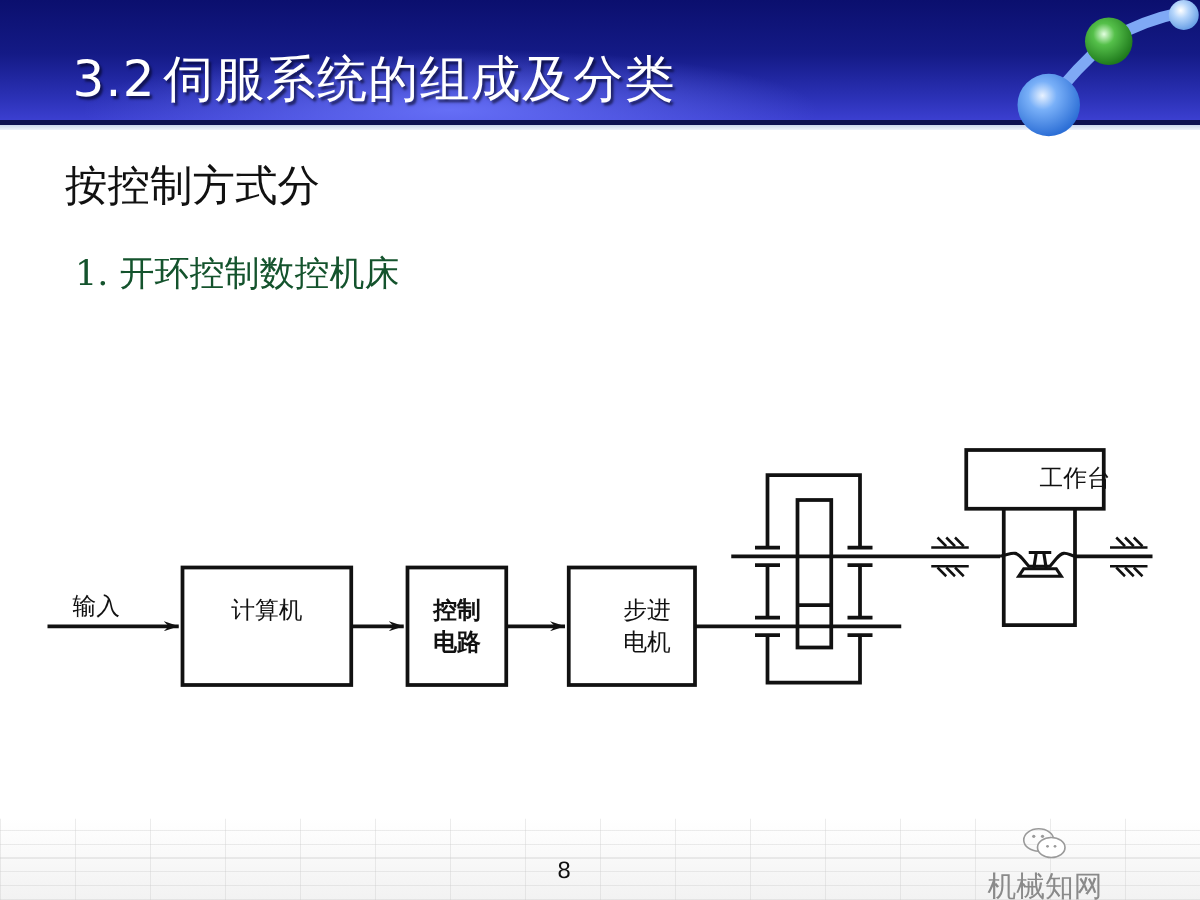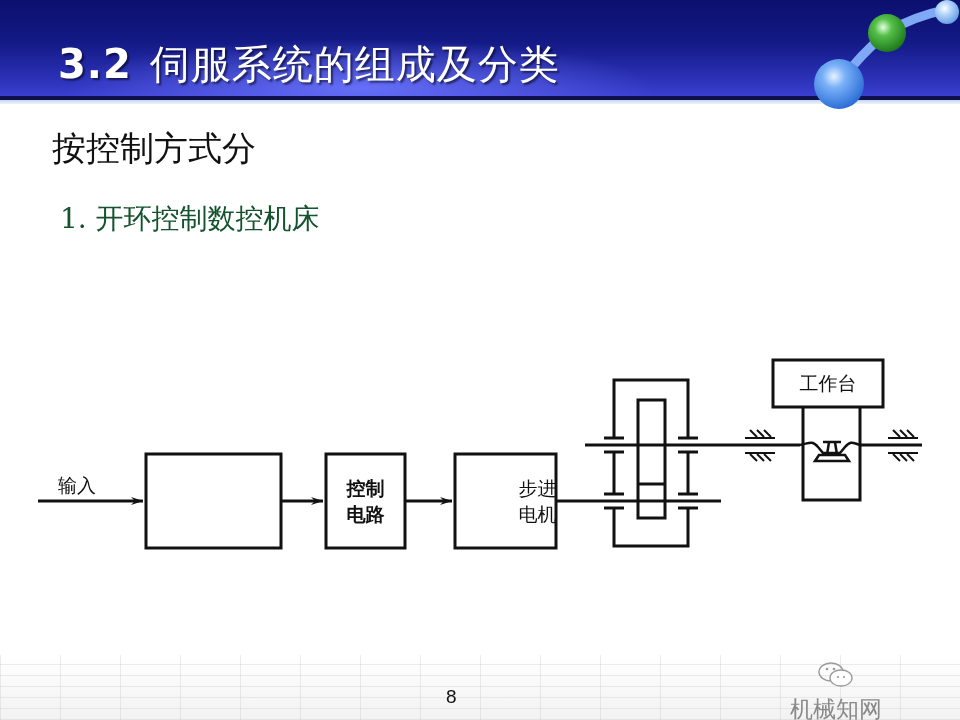--- a/index.html
+++ b/index.html
@@ -15,21 +15,21 @@
       linear-gradient(180deg, #0b0f6e 0%, #141a86 45%, #2a30b4 80%, #3b3fd0 100%);
   }
   .header-rule-dark { position: absolute; left: 0; top: 96px; width: 960px; height: 4px; background: #0d1150; }
   .header-rule-light { position: absolute; left: 0; top: 100px; width: 960px; height: 4px; background: linear-gradient(180deg,#c9d6ea,#eef3fb); }
   .title {
     position: absolute; left: 58px; top: 38px; color: #ffffff;
     font-size: 40px; line-height: 52px; letter-spacing: 1px;
     text-shadow: 2px 2px 2px rgba(0,0,20,0.6);
     white-space: nowrap;
   }
-  .title .num { font-family: "DejaVu Sans", sans-serif; font-weight: bold; margin-right: 18px; }
+  .title .num { font-family: "DejaVu Sans", sans-serif; font-weight: normal; margin-right: 6px; }
   .molecule { position: absolute; left: 790px; top: 0; width: 170px; height: 112px; }
   .subtitle {
     position: absolute; left: 52px; top: 126px; font-size: 34px; color: #111;
     font-family: "DejaVu Sans", sans-serif; white-space: nowrap;
   }
   .item {
     position: absolute; left: 60px; top: 200px; font-size: 28px; color: #14532d;
     font-family: "DejaVu Serif", serif; white-space: nowrap;
   }
   .diagram { position: absolute; left: 0; top: 340px; width: 960px; height: 230px; }
@@ -164,30 +164,31 @@
     <line x1="888" y1="453" x2="918" y2="453"></line>
     <line x1="893" y1="454" x2="900" y2="461"></line>
     <line x1="900" y1="454" x2="907" y2="461"></line>
     <line x1="907" y1="454" x2="914" y2="461"></line>
   </g>
 </svg>
 
 <div class="blabel" style="left:58px; top:472px;">输入</div>
 
 <div class="blabel" style="left:146px; top:475px; width:135px;">
+  <div>计算机</div>
 </div>
 <div class="blabel" style="left:326px; top:475px; width:79px;font-weight:bold;">
   <div>控制</div>
   <div>电路</div>
 </div>
-<div class="blabel" style="left:455px; top:475px; width:125px;padding-left:20px;">
+<div class="blabel" style="left:455px; top:475px; width:125px;">
   <div>步进</div>
   <div>电机</div>
 </div>
-<div class="blabel" style="left:773px; top:370px; width:110px;">工作台</div>
+<div class="blabel" style="left:773px; top:370px; width:110px;padding-left:32px;">工作台</div>
 
 <div class="floor"></div>
 <div class="page-num">8</div>
 
 <div class="watermark">
   <svg width="38" height="30" viewBox="0 0 38 30">
     <ellipse cx="14" cy="12" rx="12" ry="9" fill="none" stroke="#9a9a9a" stroke-width="1.3"></ellipse>
     <ellipse cx="24" cy="18" rx="11" ry="8" fill="#fff" stroke="#9a9a9a" stroke-width="1.3"></ellipse>
     <circle cx="10" cy="9" r="1.3" fill="#9a9a9a"></circle>
       <circle cx="17" cy="9" r="1.3" fill="#9a9a9a"></circle>

